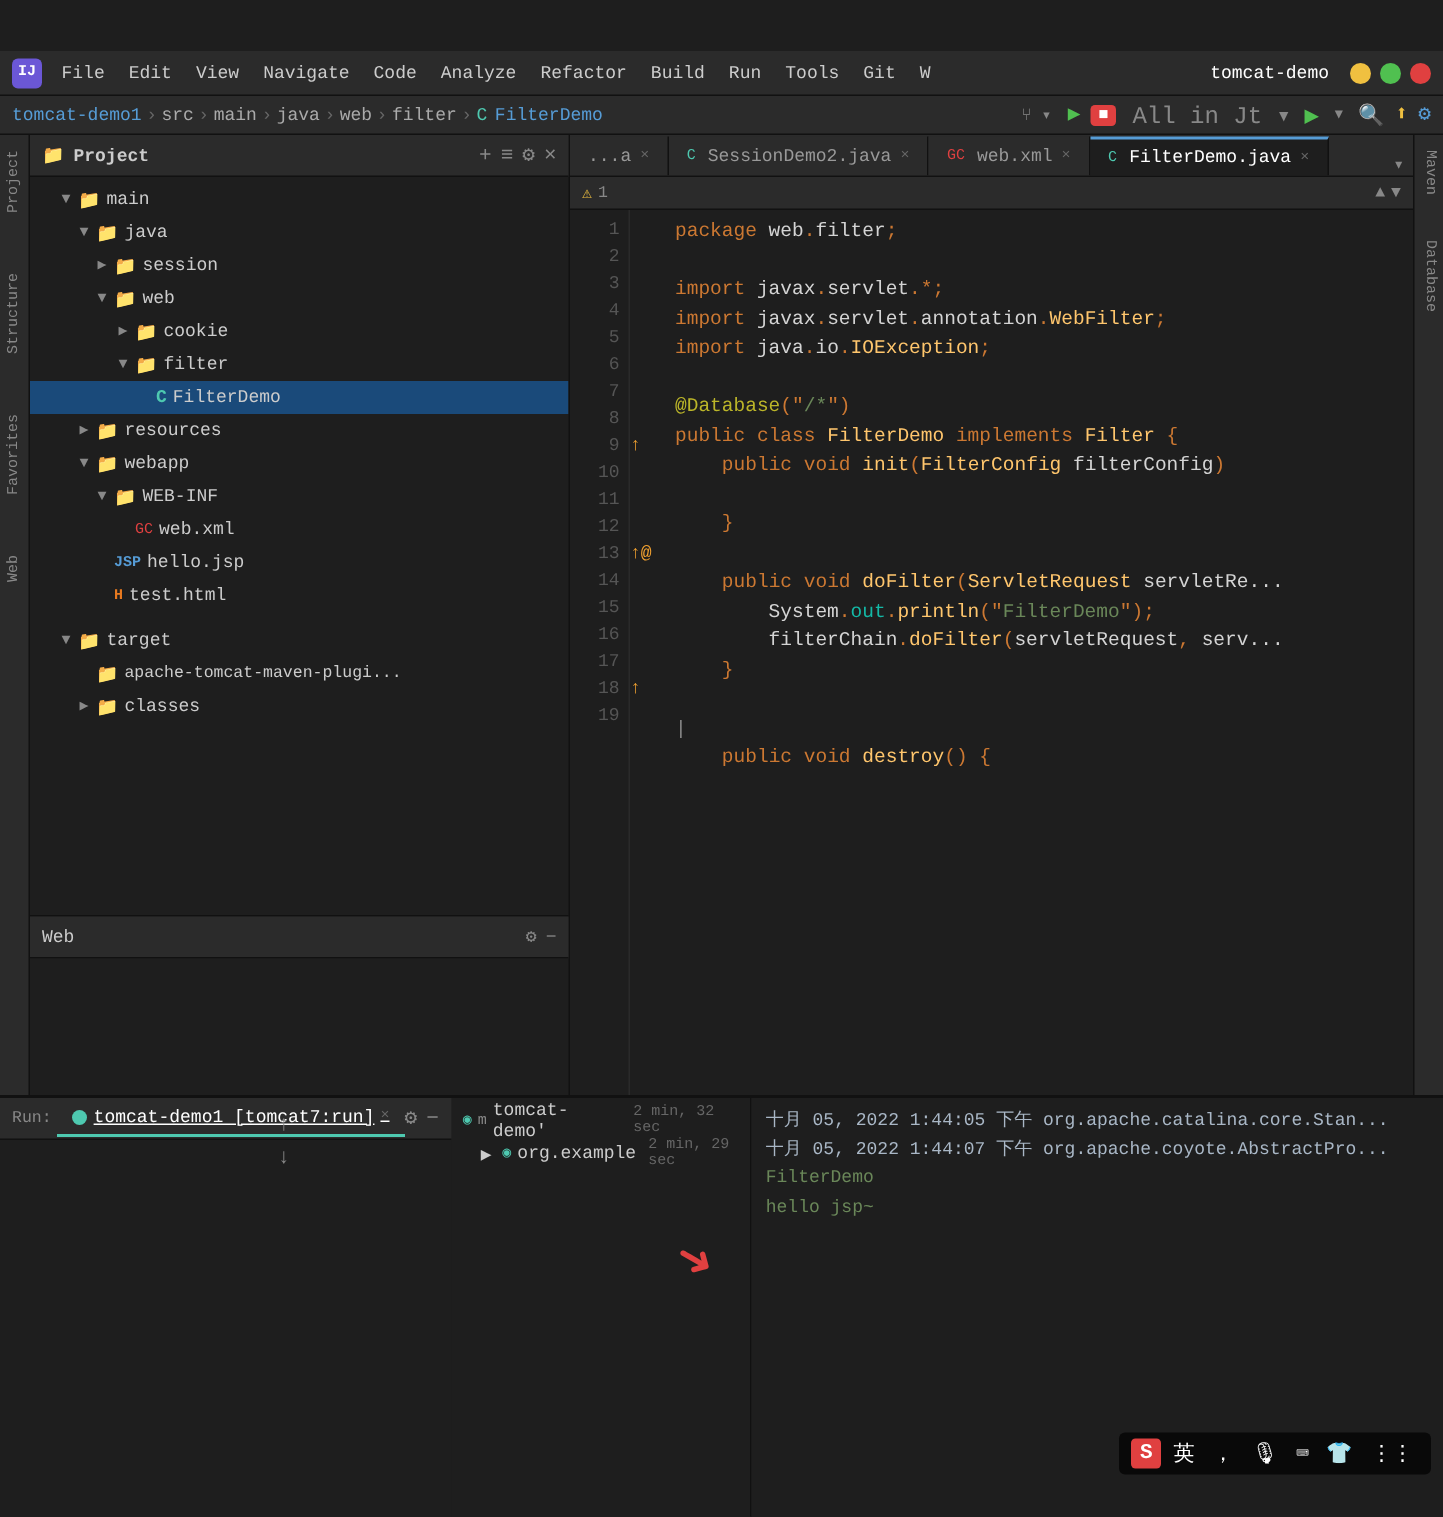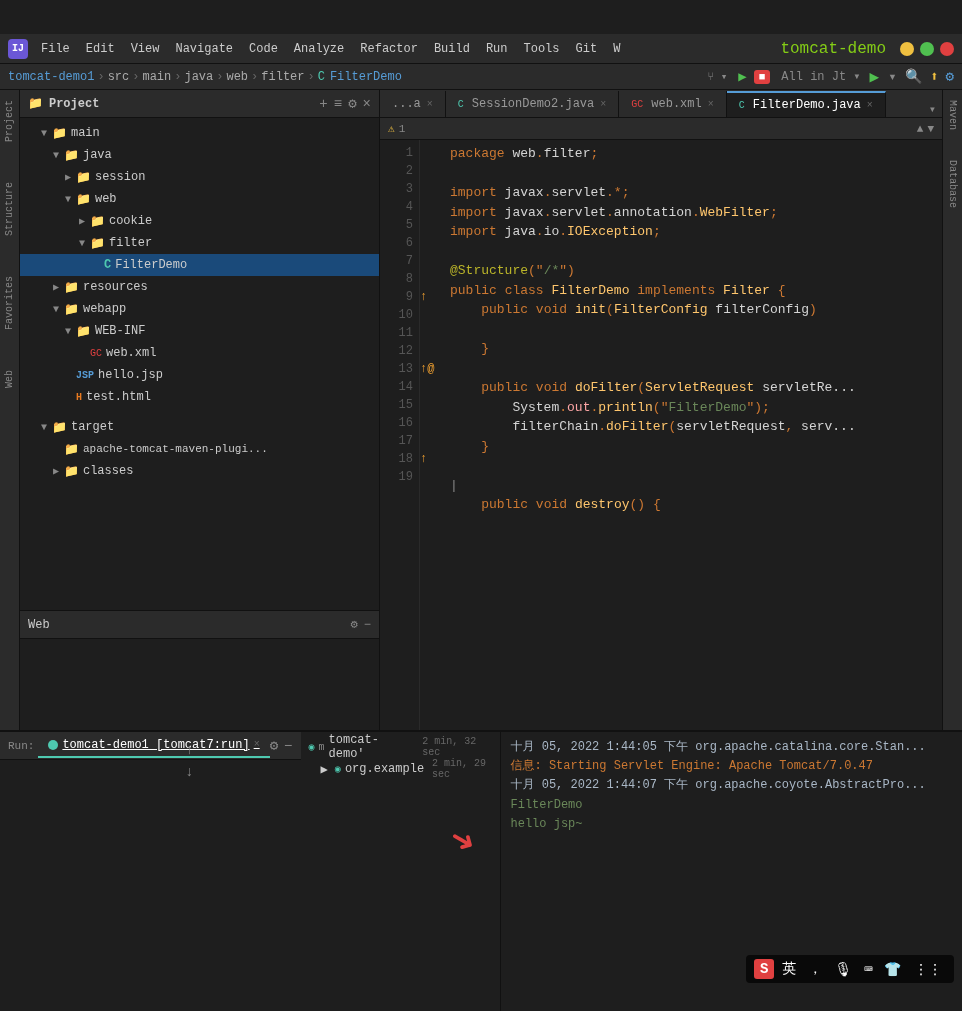--- a/index.html
+++ b/index.html
@@ -36,22 +36,22 @@
       display: flex; gap: 2px;
     }
     .title-bar-menu-item {
       padding: 2px 7px;
       color: #ccc;
       font-size: 12px;
       cursor: pointer;
     }
     .title-bar-spacer { flex: 1; }
     .title-bar-title {
-      font-size: 16px;
-      color: #84cc16;
+      font-size: 12px;
+      color: #ffffff;
     }
     .title-bar-controls {
       display: flex; gap: 6px; margin-left: 8px;
     }
     .win-btn {
       width: 14px; height: 14px;
       border-radius: 50%;
       cursor: pointer;
     }
     .win-btn.minimize { background: #f0c040; }
@@ -209,21 +209,21 @@
       width: 20px;
       background: #1e1e1e;
       padding-top: 4px;
       font-size: 12px;
       line-height: 1.5;
       color: #f0a030;
     }
 
     
     .kw { color: #cc7832; }
-    .kw2 { color: #fca5a5; text-align: center; }
+    .kw2 { color: #14b8a6; text-align: center; }
     .str { color: #6a8759; }
     .cls { color: #ffc66d; }
     .ann { color: #bbb529; }
     .method { color: #ffc66d; }
     .punct { color: #cc7832; }
 
     
     .bottom-panel {
       height: 310px;
       border-top: 2px solid #111;
@@ -403,21 +403,21 @@
   <span>filter</span>
   <span class="breadcrumb-sep">›</span>
   <span style="color:#4ec9b0; margin-right:2px;">C</span>
   <span class="breadcrumb-current">FilterDemo</span>
 
   <div style="flex:1"></div>
 
   <span style="color:#888; font-size:11px; margin-right:8px;">⑂ ▾</span>
   <span style="color:#50c050; font-size:14px; cursor:pointer; margin-right:4px;">▶</span>
   <span style="background:#e04040; color:white; font-size:11px; padding:1px 5px; border-radius:3px; margin-right:8px; cursor:pointer;">■</span>
-  <span style="color:#888; font-size:12px;text-align:center;">All in Jt ▾</span>
+  <span style="color:#888; font-size:16px;text-align:center;">All in Jt ▾</span>
   <span style="color:#50c050; font-size:16px; margin-left:6px; cursor:pointer;">▶</span>
   <span style="color:#888; margin-left:6px; font-size:14px; cursor:pointer;">▾</span>
   <span style="margin-left:6px; font-size:14px; cursor:pointer; color:#888;">🔍</span>
   <span style="margin-left:4px; font-size:14px; cursor:pointer; color:#f0c040;">⬆</span>
   <span style="margin-left:4px; font-size:14px; cursor:pointer; color:#569cd6;">⚙</span>
 </div>
 
 <div style="display:flex; height: 640px; position: relative;">
   <div class="bg-overlay"></div>
 
@@ -628,21 +628,21 @@
         <div style="color:#f0a030;">↑</div>
         <div>&nbsp;</div>
       </div>
 
       <div class="code-content"><span class="kw">package</span> web<span class="punct">.</span>filter<span class="punct">;</span>
 
 <span class="kw">import</span> javax<span class="punct">.</span>servlet<span class="punct">.*;</span>
 <span class="kw">import</span> javax<span class="punct">.</span>servlet<span class="punct">.</span>annotation<span class="punct">.</span><span class="cls">WebFilter</span><span class="punct">;</span>
 <span class="kw">import</span> java<span class="punct">.</span>io<span class="punct">.</span><span class="cls">IOException</span><span class="punct">;</span>
 
-<span class="ann">@Structure</span><span class="punct">("</span><span class="str">/*</span><span class="punct">")</span>
+<span class="ann">@Database</span><span class="punct">("</span><span class="str">/*</span><span class="punct">")</span>
 <span class="kw">public</span> <span class="kw">class</span> <span class="cls">FilterDemo</span> <span class="kw">implements</span> <span class="cls">Filter</span> <span class="punct">{</span>
     <span class="kw">public</span> <span class="kw">void</span> <span class="method">init</span><span class="punct">(</span><span class="cls">FilterConfig</span> filterConfig<span class="punct">)</span>
 
     <span class="punct">}</span>
 
     <span class="kw">public</span> <span class="kw">void</span> <span class="method">doFilter</span><span class="punct">(</span><span class="cls">ServletRequest</span> servletRe...
         System<span class="punct">.</span><span class="kw2">out</span><span class="punct">.</span><span class="method">println</span><span class="punct">("</span><span class="str">FilterDemo</span><span class="punct">");</span>
         filterChain<span class="punct">.</span><span class="method">doFilter</span><span class="punct">(</span>servletRequest<span class="punct">,</span> serv...
     <span class="punct">}</span>
 
@@ -691,21 +691,20 @@
 
       <div style="position:absolute; left:185px; top:720px; display:flex; flex-direction:column; gap:6px;">
         <span style="color:#888; cursor:pointer; font-size:14px;">≡</span>
         <span style="color:#888; cursor:pointer; font-size:14px;">↑</span>
         <span style="color:#888; cursor:pointer; font-size:14px;">↓</span>
       </div>
     </div>
 
     <div class="run-output">
       <div class="normal">十月 05, 2022 1:44:05 下午 org.apache.catalina.core.Stan...</div>
-      <div class="info">信息: Starting Servlet Engine: Apache Tomcat/7.0.47</div>
       <div class="normal">十月 05, 2022 1:44:07 下午 org.apache.coyote.AbstractPro...</div>
       <div class="highlight">FilterDemo</div>
       <div class="highlight">hello jsp~</div>
     </div>
   </div>
 </div>
 
 <div class="red-arrow">➜</div>
 
 <div class="bottom-tool-tabs">

